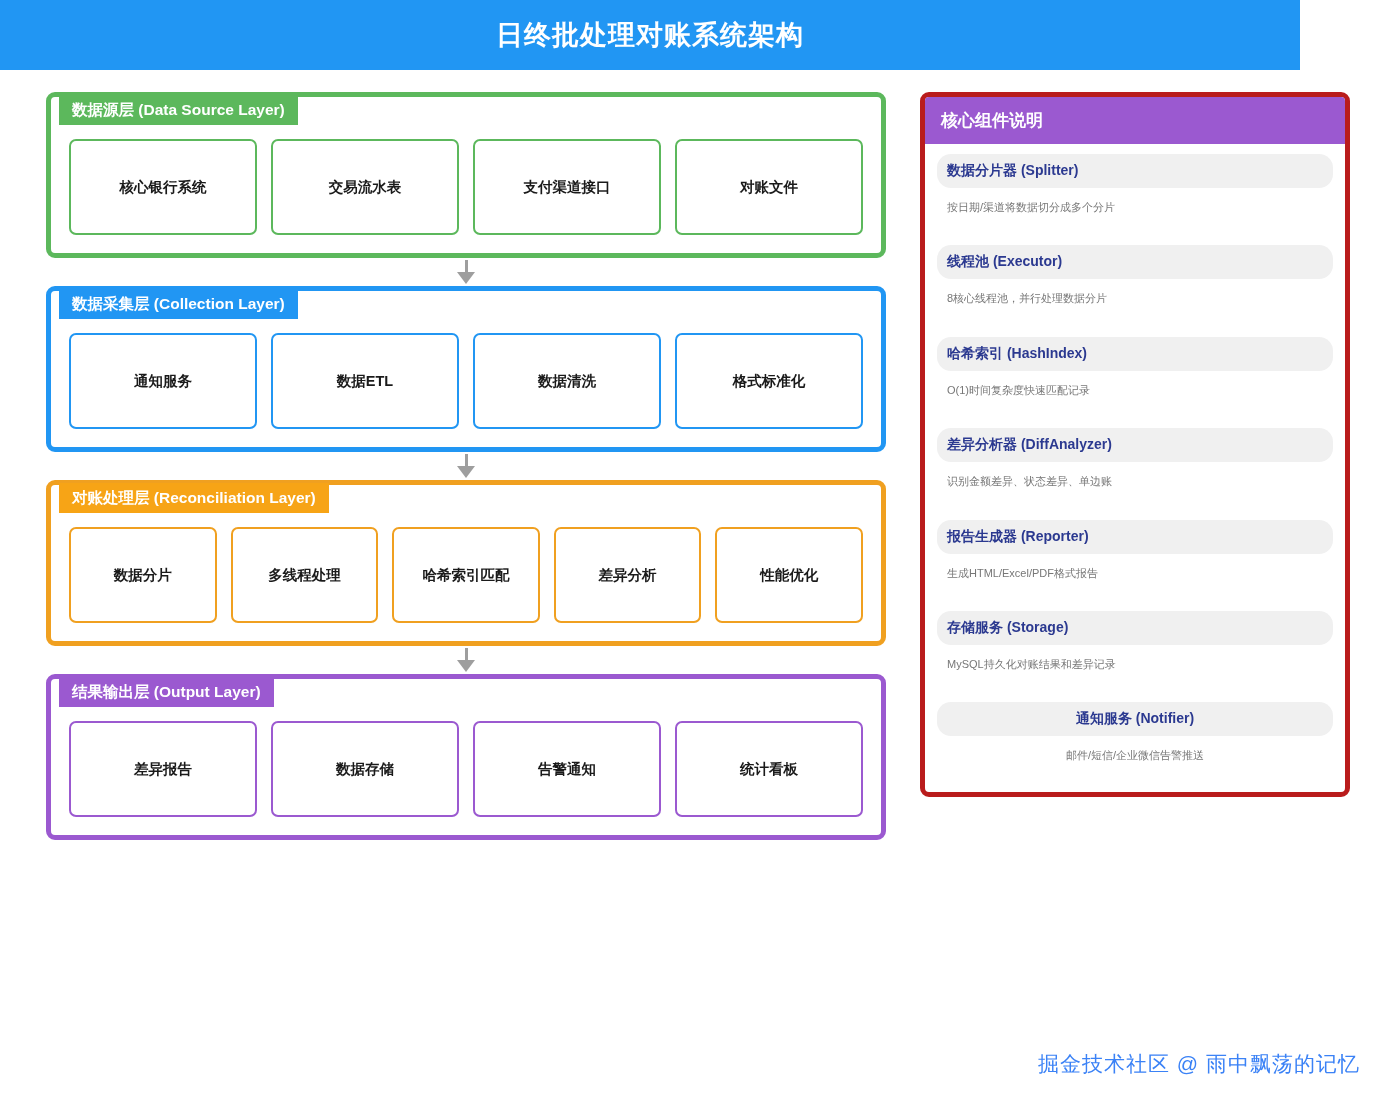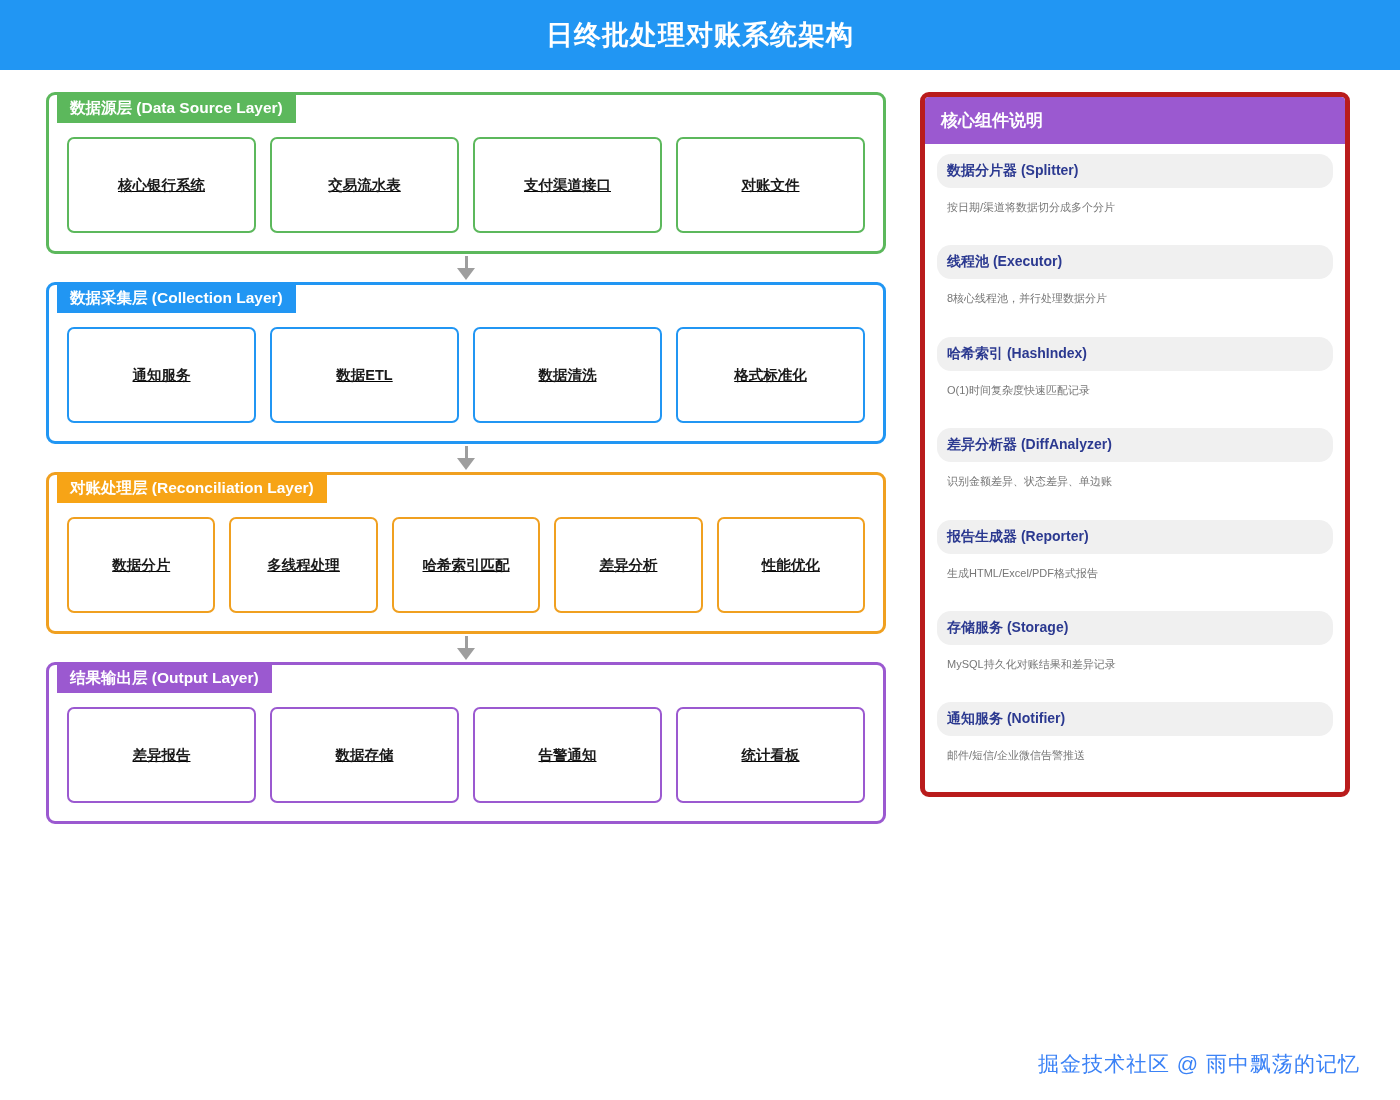--- a/index.html
+++ b/index.html
@@ -14,21 +14,21 @@
 
   .page {
     position: relative;
     width: 1400px;
     height: 1100px;
     background: #ffffff;
   }
 
   
   .header {
-    width: 1400px;
+    width: 1300px;
     height: 70px;
     background: #2196f3;
     display: flex;
     align-items: center;
     justify-content: center;
   }
   .header-title {
     color: #ffffff;
     font-size: 27px;
     font-weight: bold;
@@ -42,26 +42,25 @@
     padding: 22px 44px 0 46px;
     gap: 34px;
   }
 
   .left-col { width: 840px; flex: 0 0 840px; }
   .right-col { width: 430px; flex: 0 0 430px; }
 
   
   .layer {
     position: relative;
-    border: 3px solid #ef4444;
+    border: 5px solid #ef4444;
     border-radius: 9px;
     background: #ffffff;
     padding: 34px 18px 18px 18px;
     margin-bottom: 0;
-    text-decoration: underline;
   }
 
   .layer-badge {
     position: absolute;
     top: -2px;
     left: 8px;
     padding: 6px 13px 7px 13px;
     color: #ffffff;
     font-size: 15.5px;
     font-weight: bold;
@@ -137,21 +136,21 @@
   .panel-header {
     background: #9b59d0;
     color: #ffffff;
     font-size: 17px;
     font-weight: bold;
     padding: 12px 16px;
   }
   .panel-body { padding: 10px 12px 14px 12px; }
 
   .comp-item { margin-bottom: 30px; }
-  .comp-item:last-child { margin-bottom: 14px; }
+  .comp-item:last-child { margin-bottom: 14px; text-align: center; }
 
   .comp-title {
     background: #f0f0f0;
     color: #2b3990;
     font-size: 14px;
     font-weight: bold;
     padding: 8px 10px;
     border-radius: 14px;
   }
   .comp-desc {

